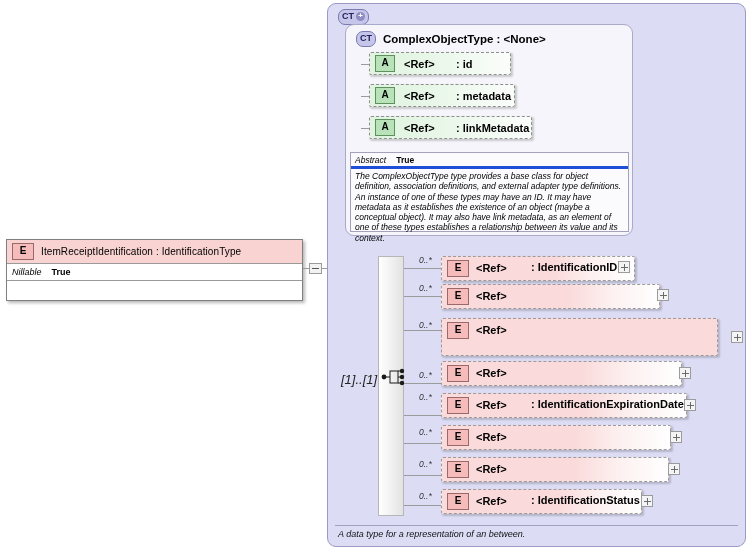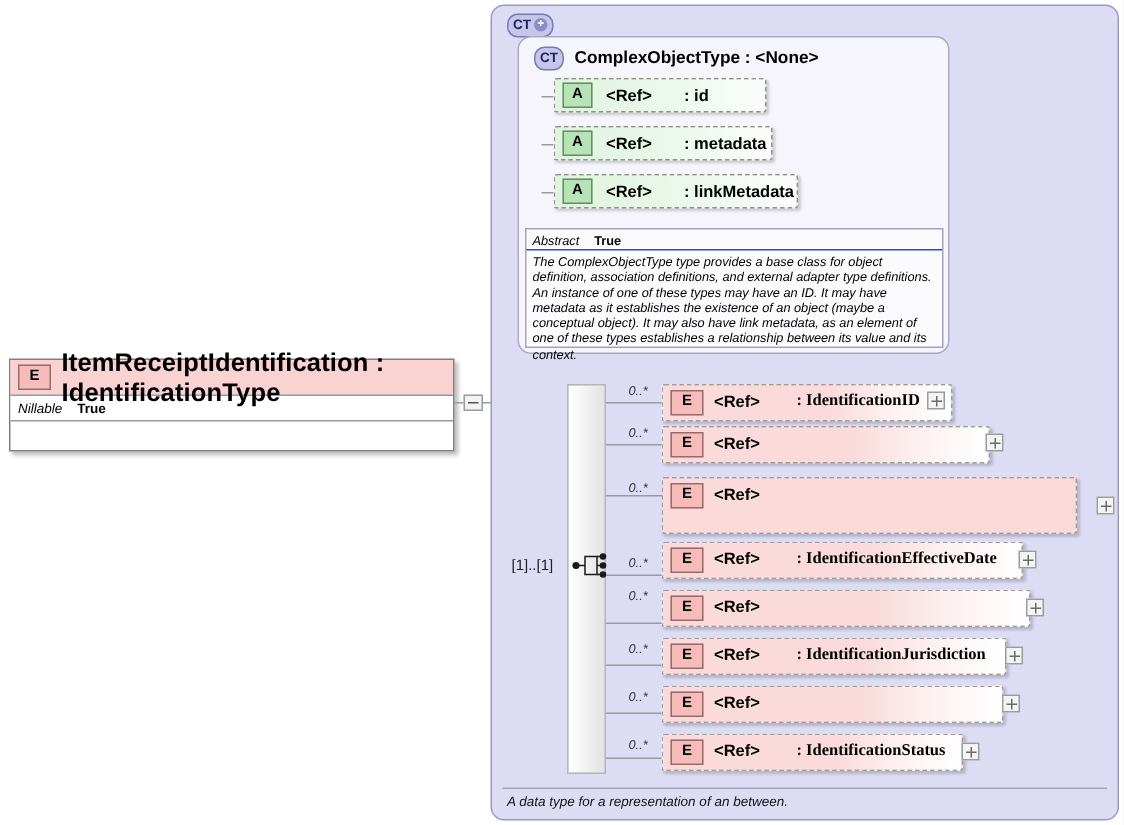--- a/index.html
+++ b/index.html
@@ -30,21 +30,21 @@
   #left-box .doc{
     padding:2px 4px 0 5px;background:#ffffff;
   }
   .ticon{
     display:inline-block;width:20px;height:15px;line-height:14px;
     text-align:center;font-size:10px;font-weight:bold;
     border:1px solid #8a5a5a;background:#f4b9b9;color:#000;
     margin-right:7px;flex:none;
   }
   .ticon.e{border-color:#9a6a6a;background:#f6bcbc;}
-  #left-box .title{font-size:17px;font-weight:bold;letter-spacing:.1px;}
+  #left-box .title{font-size:10px;font-weight:normal;letter-spacing:.1px;}
   .nillable-k{font-size:9px;font-style:italic;margin-right:10px;}
   .nillable-v{font-size:9px;font-weight:bold;}
   .docText{font-size:9px;font-style:italic;line-height:11px;color:#111;}
 
   
   #conn-line{left:303px;top:268px;width:28px;height:1px;background:#9b9b9b;}
   #conn-box{
     left:309px;top:263px;width:13px;height:11px;background:#f2f2f2;
     border:1px solid #9b9b9b;
   }
@@ -101,47 +101,47 @@
 
   
   .stub{position:absolute;background:#9b9b9b;height:1px;width:8px;}
 
   
   #abs-box{
     left:350px;top:152px;width:279px;height:80px;
     background:#fbfbfe;border:1px solid #a2a2c0;
   }
   #abs-box .r1{
-    height:13px;border-bottom:1px solid #1d4ed8;display:flex;align-items:center;
+    height:13px;border-bottom:3px solid #1d4ed8;display:flex;align-items:center;
     padding-left:4px;
   }
   #abs-box .r1 .k{font-size:8.5px;font-style:italic;margin-right:10px;}
   #abs-box .r1 .v{font-size:8.5px;font-weight:bold;}
   #abs-box .r2{padding:2px 4px 0 4px;font-size:8.5px;font-style:italic;line-height:10.3px;}
 
   
   #seq-col{
     left:378px;top:256px;width:26px;height:260px;
     background:linear-gradient(to right,#ffffff 0%,#f0f0f0 55%,#e2e2e2 100%);
     border:1px solid #b6b6b6;
   }
   #seq-ico{left:381px;top:367px;width:24px;height:20px;}
-  #seq-label{left:341px;top:372px;font-size:10px;color:#222;}
+  #seq-label{left:341px;top:372px;font-size:13px;font-style:italic;color:#222;}
 
   
   .el-row{
     position:absolute;height:25px;
     border:1px dashed #9c9c9c;border-radius:2px;
     background:linear-gradient(to right,#fadada 0%,#fadada 58%,#fdf0f0 78%,#ffffff 100%);
     display:flex;align-items:flex-start;padding-left:5px;padding-top:3px;
     box-shadow:1.5px 1.5px 2px rgba(0,0,0,.18);
   }
   .el-row.tall{height:38px;background:#fadada;}
   .el-row .ref{font-size:11px;font-weight:bold;width:55px;flex:none;line-height:16px;}
-  .el-row .nm{font-size:11px;font-weight:bold;line-height:15px;font-family:Liberation Serif, serif;}
+  .el-row .nm{font-size:11px;font-weight:bold;line-height:15px;}
   .el-row .ticon{margin-top:0;}
   .occ{position:absolute;font-size:8.5px;font-style:italic;color:#333;}
   .hline{position:absolute;height:1px;background:#9b9b9b;}
   .expand{
     position:absolute;width:12px;height:12px;background:#f4f4f4;
     border:1px solid #9b9b9b;
   }
   .expand:before{content:"";position:absolute;left:5px;top:2px;width:1px;height:7px;background:#6a6a6a;}
   .expand:after{content:"";position:absolute;left:2px;top:5px;width:7px;height:1px;background:#6a6a6a;}
 
@@ -250,38 +250,37 @@
     <span class="ticon e">E</span>
     <span class="ref">&lt;Ref&gt;</span>
   </div>
   <div class="abs expand" style="left:731px;top:331px;"></div>
 
   <div class="abs hline" style="left:404px;top:383px;width:38px;"></div>
   <div class="abs occ" style="left:419px;top:370px;">0..*</div>
   <div class="abs el-row" style="left:441px;top:361px;width:241px;">
     <span class="ticon e">E</span>
     <span class="ref">&lt;Ref&gt;</span>
-    <span class="nm">: IdentificationEffectiveDate</span>
   </div>
   <div class="abs expand" style="left:679px;top:367px;"></div>
 
   <div class="abs hline" style="left:404px;top:415px;width:38px;"></div>
   <div class="abs occ" style="left:419px;top:392px;">0..*</div>
   <div class="abs el-row" style="left:441px;top:393px;width:246px;">
     <span class="ticon e">E</span>
     <span class="ref">&lt;Ref&gt;</span>
+    <span class="nm">: IdentificationExpirationDate</span>
   </div>
   <div class="abs expand" style="left:684px;top:399px;"></div>
 
   <div class="abs hline" style="left:404px;top:443px;width:38px;"></div>
   <div class="abs occ" style="left:419px;top:427px;">0..*</div>
   <div class="abs el-row" style="left:441px;top:425px;width:230px;">
     <span class="ticon e">E</span>
     <span class="ref">&lt;Ref&gt;</span>
-    <span class="nm">: IdentificationJurisdiction</span>
   </div>
   <div class="abs expand" style="left:670px;top:431px;"></div>
 
   <div class="abs hline" style="left:404px;top:475px;width:38px;"></div>
   <div class="abs occ" style="left:419px;top:459px;">0..*</div>
   <div class="abs el-row" style="left:441px;top:457px;width:228px;">
     <span class="ticon e">E</span>
     <span class="ref">&lt;Ref&gt;</span>
   </div>
   <div class="abs expand" style="left:668px;top:463px;"></div>

